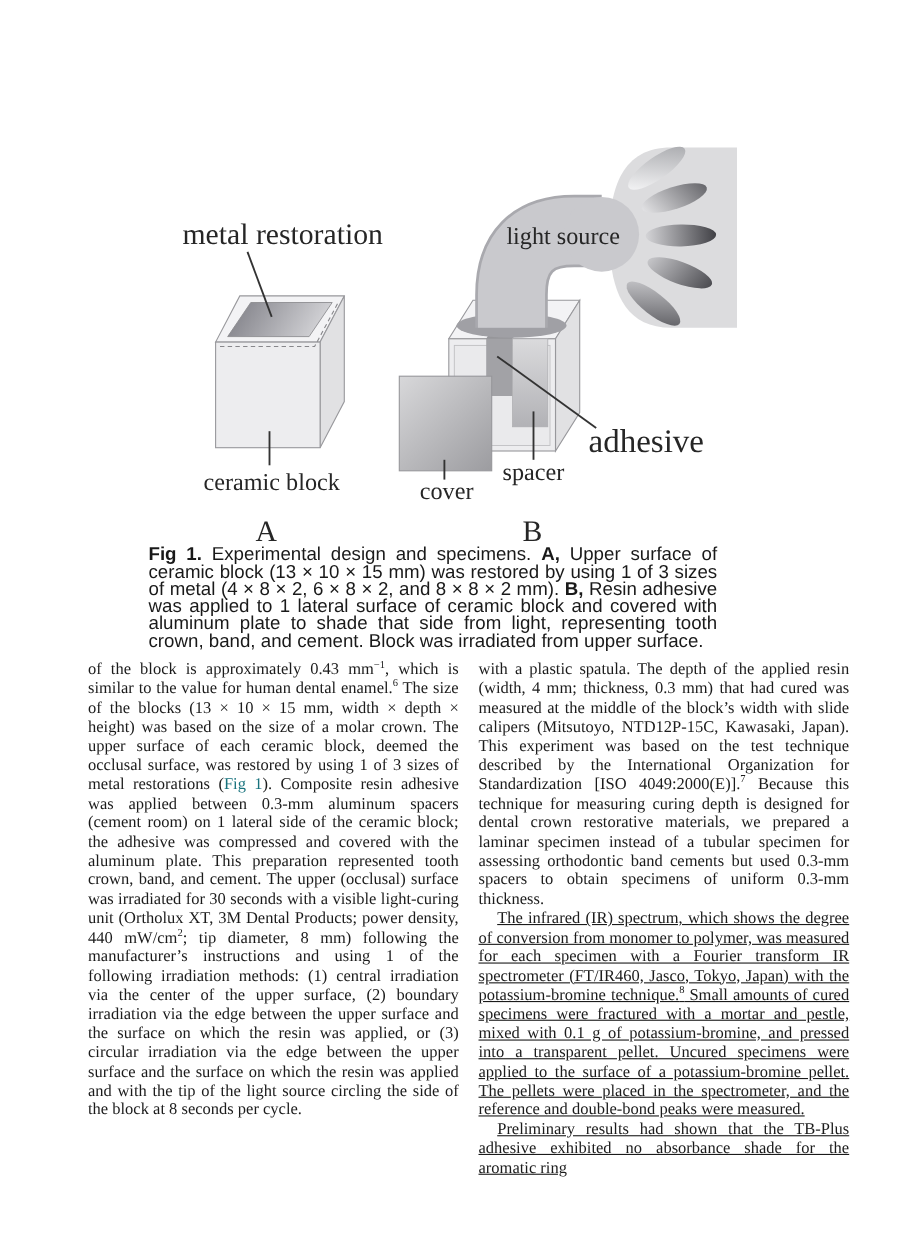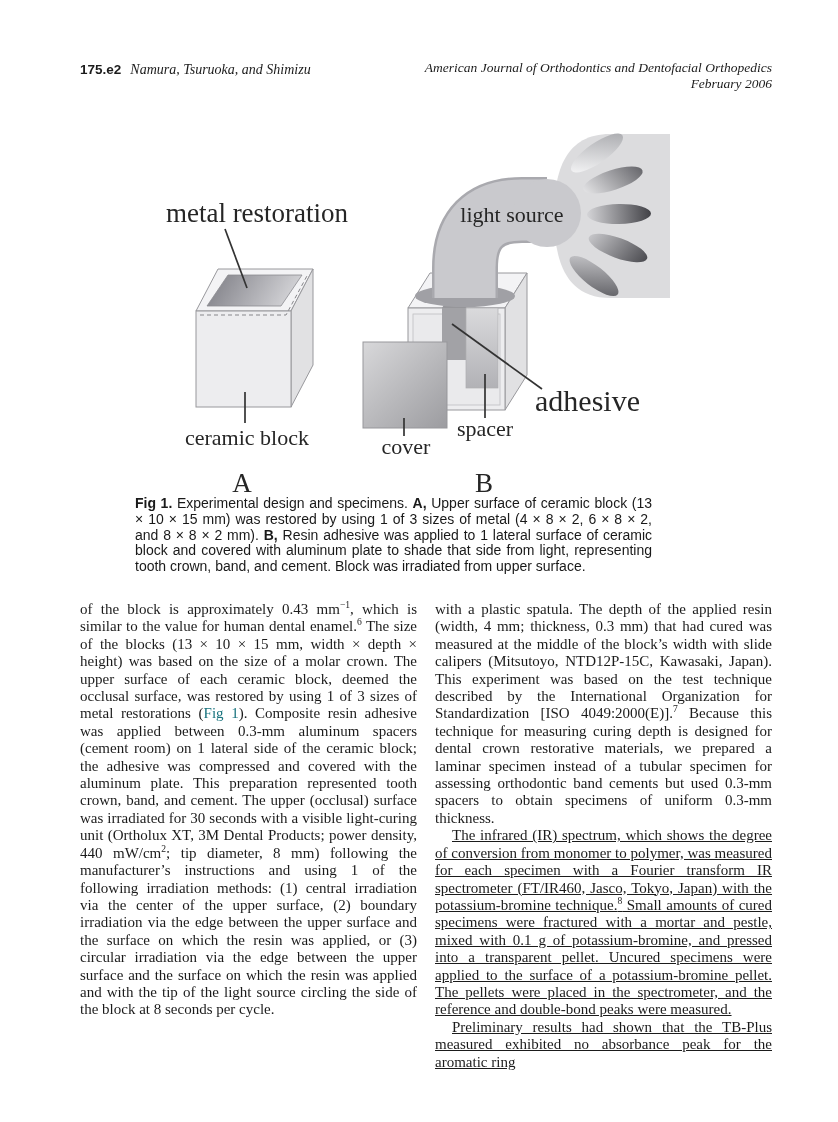--- a/index.html
+++ b/index.html
@@ -21,46 +21,37 @@
   
   svg.figure { position:absolute; left:110px; top:118px; }
   svg text { font-family:"Liberation Serif", serif; fill:#262626; }
   .flabel-xl { font-size:30px; }
   .flabel-lg { font-size:27px; }
   .flabel-md { font-size:22px; }
   .fpanel    { font-size:27px; }
 
   
   .caption { position:absolute; left:135px; top:496px; width:517px;
-             font-family:"Liberation Sans", sans-serif; font-size:14px;
+             font-family:"Liberation Sans", sans-serif; font-size:17px;
              line-height:15.8px; text-align:justify; color:#191919; }
   .caption b { font-weight:700; }
 
   
   .columns { position:absolute; left:80px; top:601px; width:692px; display:flex; gap:18px; }
   .col { width:337px; font-size:15px; line-height:17.4px; text-align:justify; }
   .bp { margin:0; }
   .ind { text-indent:17px;text-decoration:underline; }
   sup { font-size:0.64em; line-height:0; }
   .figlink { color:var(--fig-link, #17727d); cursor:pointer; }
 </style>
 </head>
 <body>
 
 <div class="page">
 
-  <div class="hdr">
-    <div class="hdr-left">
-      <span class="pnum">175.e2</span><span class="authors">Namura, Tsuruoka, and Shimizu</span>
-    </div>
-    <div class="hdr-right">
-      <div>American Journal of Orthodontics and Dentofacial Orthopedics</div>
-      <div>February 2006</div>
-    </div>
-  </div>
 
   <svg class="figure" width="590" height="380" viewBox="0 0 590 380">
     <defs>
       <linearGradient id="gMetal" gradientUnits="userSpaceOnUse" x1="110" y1="150" x2="185" y2="195">
         <stop offset="0" stop-color="#83838a"></stop>
           <stop offset="1" stop-color="#dedee1"></stop>
       </linearGradient>
       <linearGradient id="gCover" gradientUnits="userSpaceOnUse" x1="253" y1="224" x2="337" y2="310">
         <stop offset="0" stop-color="#d8d8da"></stop>
           <stop offset="1" stop-color="#9c9ca0"></stop>
@@ -143,17 +134,17 @@
 
   <div class="caption"><b>Fig 1.</b> Experimental design and specimens. <b>A,</b> Upper surface of ceramic block (13 × 10 × 15 mm) was restored by using 1 of 3 sizes of metal (4 × 8 × 2, 6 × 8 × 2, and 8 × 8 × 2 mm). <b>B,</b> Resin adhesive was applied to 1 lateral surface of ceramic block and covered with aluminum plate to shade that side from light, representing tooth crown, band, and cement. Block was irradiated from upper surface.</div>
 
   <div class="columns">
     <div class="col">
         <p class="bp">of the block is approximately 0.43 mm<sup>−1</sup>, which is similar to the value for human dental enamel.<sup>6</sup> The size of the blocks (13 × 10 × 15 mm, width × depth × height) was based on the size of a molar crown. The upper surface of each ceramic block, deemed the occlusal surface, was restored by using 1 of 3 sizes of metal restorations (<span class="figlink">Fig 1</span>). Composite resin adhesive was applied between 0.3-mm aluminum spacers (cement room) on 1 lateral side of the ceramic block; the adhesive was compressed and covered with the aluminum plate. This preparation represented tooth crown, band, and cement. The upper (occlusal) surface was irradiated for 30 seconds with a visible light-curing unit (Ortholux XT, 3M Dental Products; power density, 440 mW/cm<sup>2</sup>; tip diameter, 8 mm) following the manufacturer’s instructions and using 1 of the following irradiation methods: (1) central irradiation via the center of the upper surface, (2) boundary irradiation via the edge between the upper surface and the surface on which the resin was applied, or (3) circular irradiation via the edge between the upper surface and the surface on which the resin was applied and with the tip of the light source circling the side of the block at 8 seconds per cycle.</p>
       </div>
     <div class="col">
         <p class="bp">with a plastic spatula. The depth of the applied resin (width, 4 mm; thickness, 0.3 mm) that had cured was measured at the middle of the block’s width with slide calipers (Mitsutoyo, NTD12P-15C, Kawasaki, Japan). This experiment was based on the test technique described by the International Organization for Standardization [ISO 4049:2000(E)].<sup>7</sup> Because this technique for measuring curing depth is designed for dental crown restorative materials, we prepared a laminar specimen instead of a tubular specimen for assessing orthodontic band cements but used 0.3-mm spacers to obtain specimens of uniform 0.3-mm thickness.</p>
         <p class="bp ind">The infrared (IR) spectrum, which shows the degree of conversion from monomer to polymer, was measured for each specimen with a Fourier transform IR spectrometer (FT/IR460, Jasco, Tokyo, Japan) with the potassium-bromine technique.<sup>8</sup> Small amounts of cured specimens were fractured with a mortar and pestle, mixed with 0.1 g of potassium-bromine, and pressed into a transparent pellet. Uncured specimens were applied to the surface of a potassium-bromine pellet. The pellets were placed in the spectrometer, and the reference and double-bond peaks were measured.</p>
-        <p class="bp ind">Preliminary results had shown that the TB-Plus measured exhibited no absorbance peak for the aromatic ring</p>
+        <p class="bp ind">Preliminary results had shown that the TB-Plus adhesive exhibited no absorbance shade for the aromatic ring</p>
       </div>
   </div>
 
 </div>
 
 </body></html>

